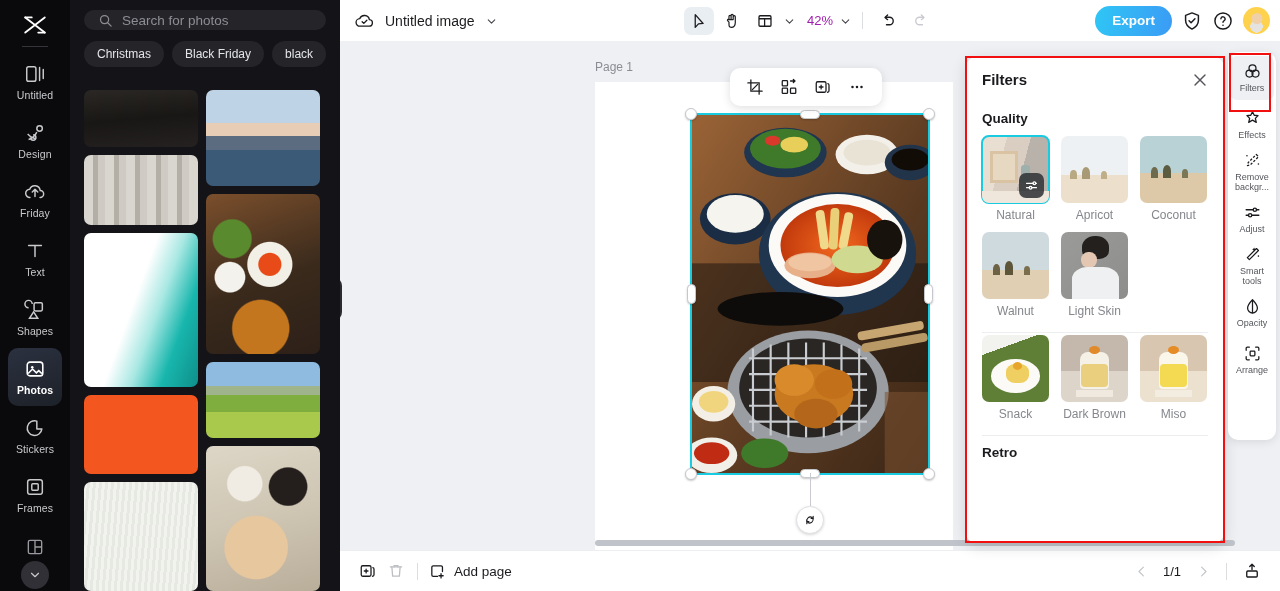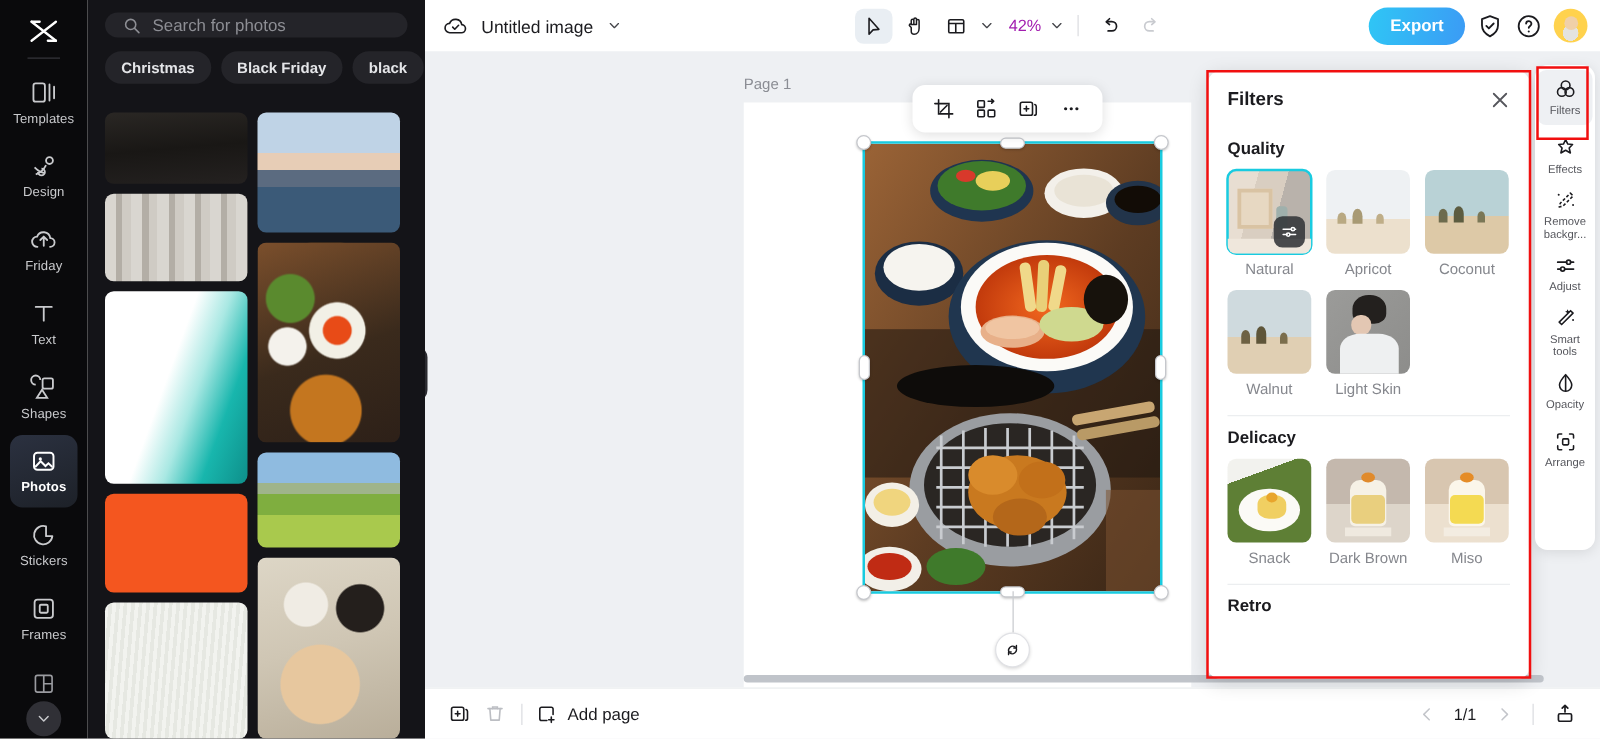--- a/index.html
+++ b/index.html
@@ -61,21 +61,21 @@
     display: flex; align-items: center; gap: 9px; padding: 0 14px;
   }
   .search-box .ic { width: 15px; height: 15px; color: #8d8e94; flex:0 0 15px;}
   .search-box input {
     background: transparent; border: 0; outline: 0;
     color: #d6d7db; font-size: 13.5px; font-family: inherit; width: 100%;
   }
   .search-box input::placeholder { color: #8d8e94; }
   .chips { display: flex; gap: 8px; padding: 11px 0 0 14px; }
   .chip {
-    background: #242429; color: #e4e5e8; font-size: 12px; font-weight: bold;
+    background: #242429; color: #e4e5e8; font-size: 12px; font-weight: normal;
     border-radius: 13px; padding: 6px 13px; white-space: nowrap; cursor: pointer;
   }
   .grid {
     position: absolute; top: 90px; left: 14px; right: 0; bottom: 0;
     display: flex; gap: 8px;
   }
   .col { display: flex; flex-direction: column; gap: 8px; width: 114px; }
   .ph { border-radius: 7px; width: 114px; overflow: hidden; position: relative; }
 
   
@@ -272,21 +272,21 @@
     </div>
     <div class="rail-divider"></div>
 
     <div class="rail-item">
       <span class="ic">
         <svg viewBox="0 0 24 24" fill="none" stroke="currentColor" stroke-width="1.6">
             <rect x="3" y="4" width="10" height="16" rx="2"></rect>
             <path d="M17 5v14M21 7v10" stroke-linecap="round"></path>
           </svg>
       </span>
-      <span class="lbl">Templates</span>
+      <span class="lbl">Untitled</span>
     </div>
 
     <div class="rail-item">
       <span class="ic">
         <svg viewBox="0 0 24 24" fill="none" stroke="currentColor" stroke-width="1.6">
             <path d="M5 19c4-1 7-4 9-8M4 13c3 3 6 5 9 5"></path>
             <circle cx="17" cy="7" r="3"></circle>
             <path d="M7 17a3 3 0 103-3"></path>
           </svg>
       </span>
@@ -743,21 +743,20 @@
               <div style="position:absolute;left:32%;top:6%;width:40%;height:34%;background:#23201e;border-radius:48% 48% 36% 36%;"></div>
               <div style="position:absolute;left:30%;top:30%;width:24%;height:24%;background:#e3c7b3;border-radius:46%;"></div>
               <div style="position:absolute;left:16%;top:52%;width:70%;height:52%;background:#eef0f1;border-radius:34% 34% 0 0;"></div>
             </div>
             <div class="fp-name">Light Skin</div>
           </div>
         </div>
 
         <div class="fp-rule"></div>
 
-        <div class="fp-section-title">Delicacy</div>
         <div class="fp-grid">
           <div class="fp-item">
             <div class="fp-thumb" style="background:linear-gradient(160deg,#f2f2ee 0 22%,#5e7f35 22% 100%);">
               <div style="position:absolute;left:14%;top:36%;width:72%;height:50%;background:#fbfaf6;border-radius:50%;"></div>
               <div style="position:absolute;left:36%;top:44%;width:34%;height:28%;background:#f0cf62;border-radius:40%;"></div>
               <div style="position:absolute;left:46%;top:40%;width:14%;height:12%;background:#e8a52c;border-radius:50%;"></div>
             </div>
             <div class="fp-name">Snack</div>
           </div>
 

